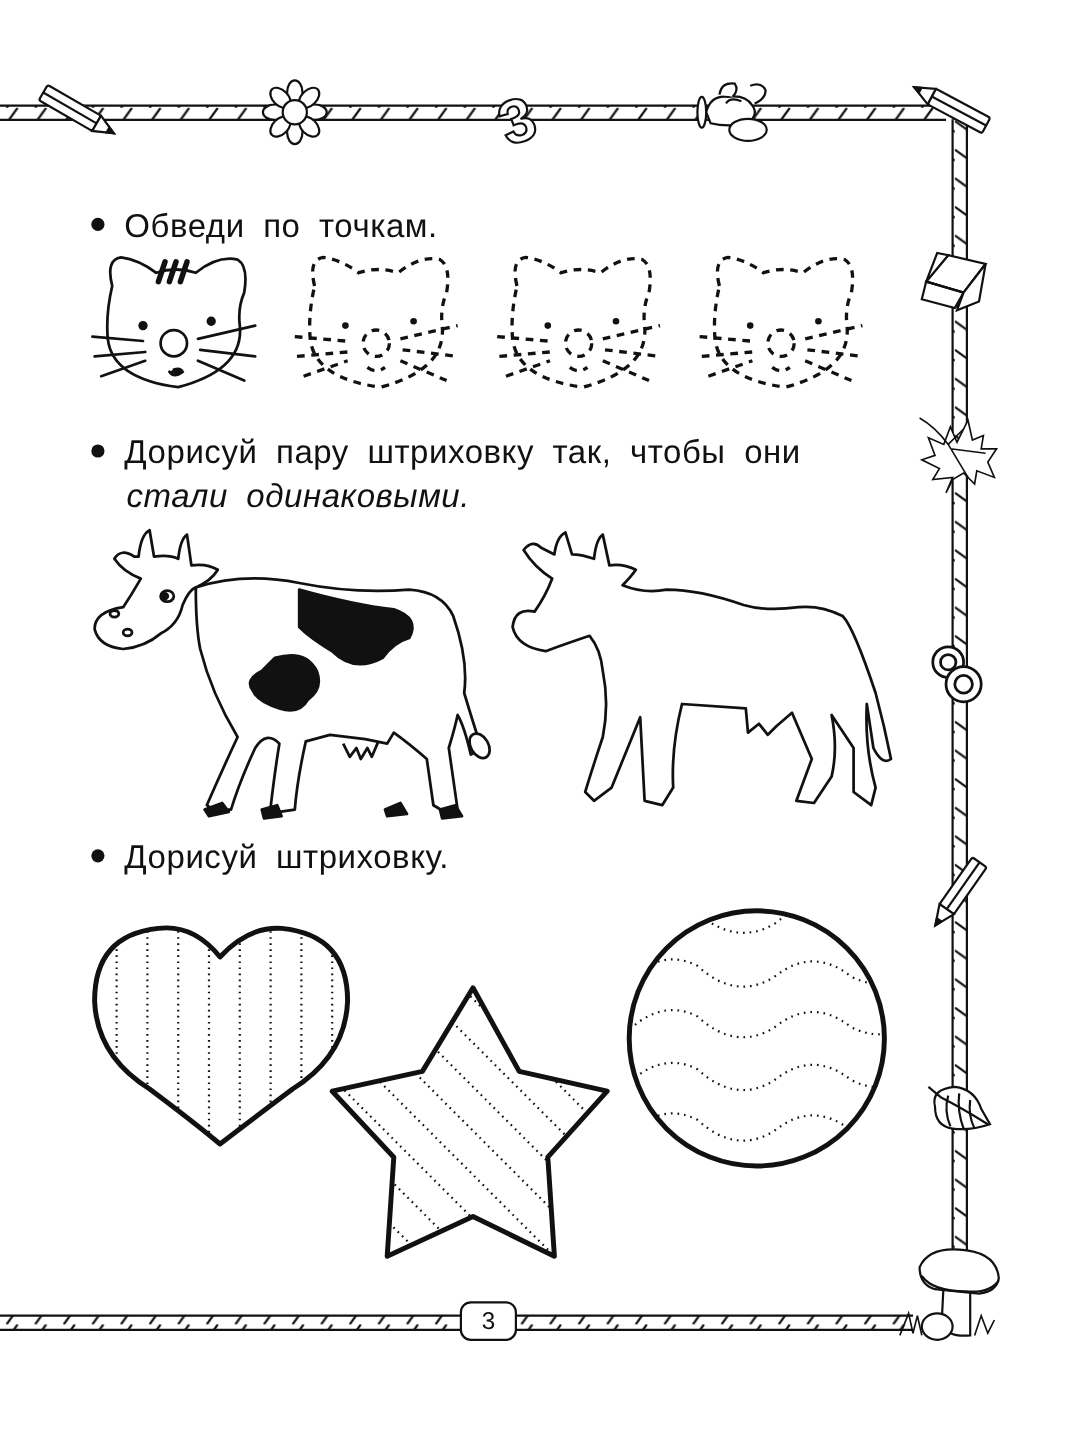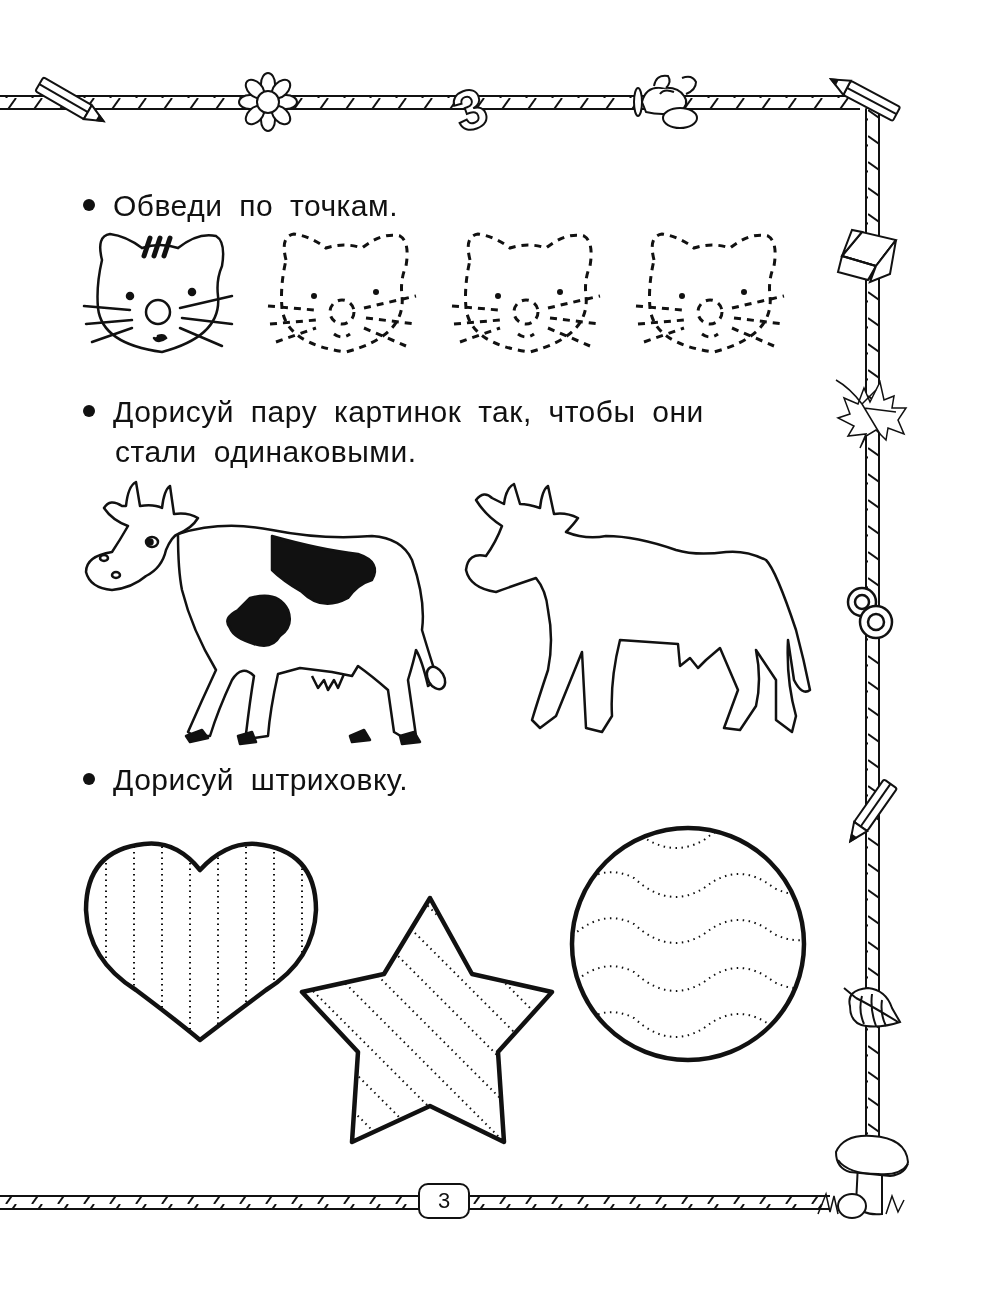--- a/index.html
+++ b/index.html
@@ -1,19 +1,19 @@
 <!DOCTYPE html>
 <html><head>
 <meta charset="utf-8">
 <style>
   html, body { margin:0; padding:0; background:#ffffff; }
   body { width:987px; height:1300px; position:relative; overflow:hidden; font-family:"Liberation Sans", sans-serif; color:#111; }
   .task { position:absolute; font-size:30px; line-height:40px; letter-spacing:0.5px; word-spacing:8px; color:#111; }
   .bullet { display:inline-block; width:12px; height:12px; border-radius:50%; background:#111; margin-right:18px; vertical-align:middle; position:relative; top:-3px; }
-  .task .line2 { display:block; padding-left:32px; }
+  .task .line2 { display:block; padding-left:32px;font-style:italic; }
   svg { position:absolute; overflow:visible; }
   .page-num { position:absolute; left:418px; top:1183px; width:48px; height:32px; border:2px solid #111; border-radius:10px; background:#fff; text-align:center; font-size:22px; line-height:32px; }
 </style>
 </head>
 <body>
 
 <svg width="987" height="1300" style="left:0;top:0;">
   <defs>
     <pattern id="ropeH" width="26" height="14" patternUnits="userSpaceOnUse">
       <line x1="6" y1="14" x2="16" y2="0" stroke="#111" stroke-width="2"></line>
@@ -182,21 +182,21 @@
     <ellipse cx="76" cy="86" rx="12" ry="12"></ellipse>
     <path d="M68 108 Q76 114 84 108"></path>
     <path d="M2 80 L48 84 M4 98 L50 94 M10 116 L50 102"></path>
     <path d="M98 82 L150 70 M100 92 L150 98 M98 102 L140 120"></path>
   </g>
   <circle cx="48" cy="70" r="3" fill="#111"></circle>
   <circle cx="110" cy="66" r="3" fill="#111"></circle>
 </svg>
 
 <div class="task" style="left:83px;top:392px;width:720px;">
-  <span class="bullet"></span><span>Дорисуй пару картинок так, чтобы они</span>
+  <span class="bullet"></span><span>Дорисуй пару штриховку так, чтобы они</span>
   <span class="line2">стали одинаковыми.</span>
 </div>
 
 <svg width="380" height="270" style="left:82px;top:480px;">
   <g stroke="#111" stroke-width="2.5" fill="#fff" stroke-linejoin="round">
 
     <path d="M96 54 Q140 40 190 50 Q240 60 290 56 Q320 58 330 80 Q344 120 340 150 Q352 190 356 200 L346 206 Q340 180 334 170 Q332 180 326 200 L334 256 L322 258 L312 252 L306 210 Q290 196 276 186 L270 196 L250 192 L218 188 L196 194 Q188 230 186 256 L172 258 L164 254 Q168 220 172 196 Q160 184 150 200 Q136 230 128 256 L112 256 L106 252 Q120 220 134 190 Q110 150 100 110 Q96 90 96 54 Z"></path>
 
     <path d="M40 26 Q28 18 22 28 Q30 40 46 46 Q38 60 30 72 Q4 76 4 92 Q8 108 30 110 Q50 108 64 96 Q80 88 84 70 Q90 56 96 54 Q110 48 116 38 Q106 32 92 34 L88 6 Q82 10 80 28 Q72 24 58 26 L54 2 Q46 6 44 26 Z"></path>
     <ellipse cx="22" cy="78" rx="4" ry="3" fill="#fff"></ellipse>

